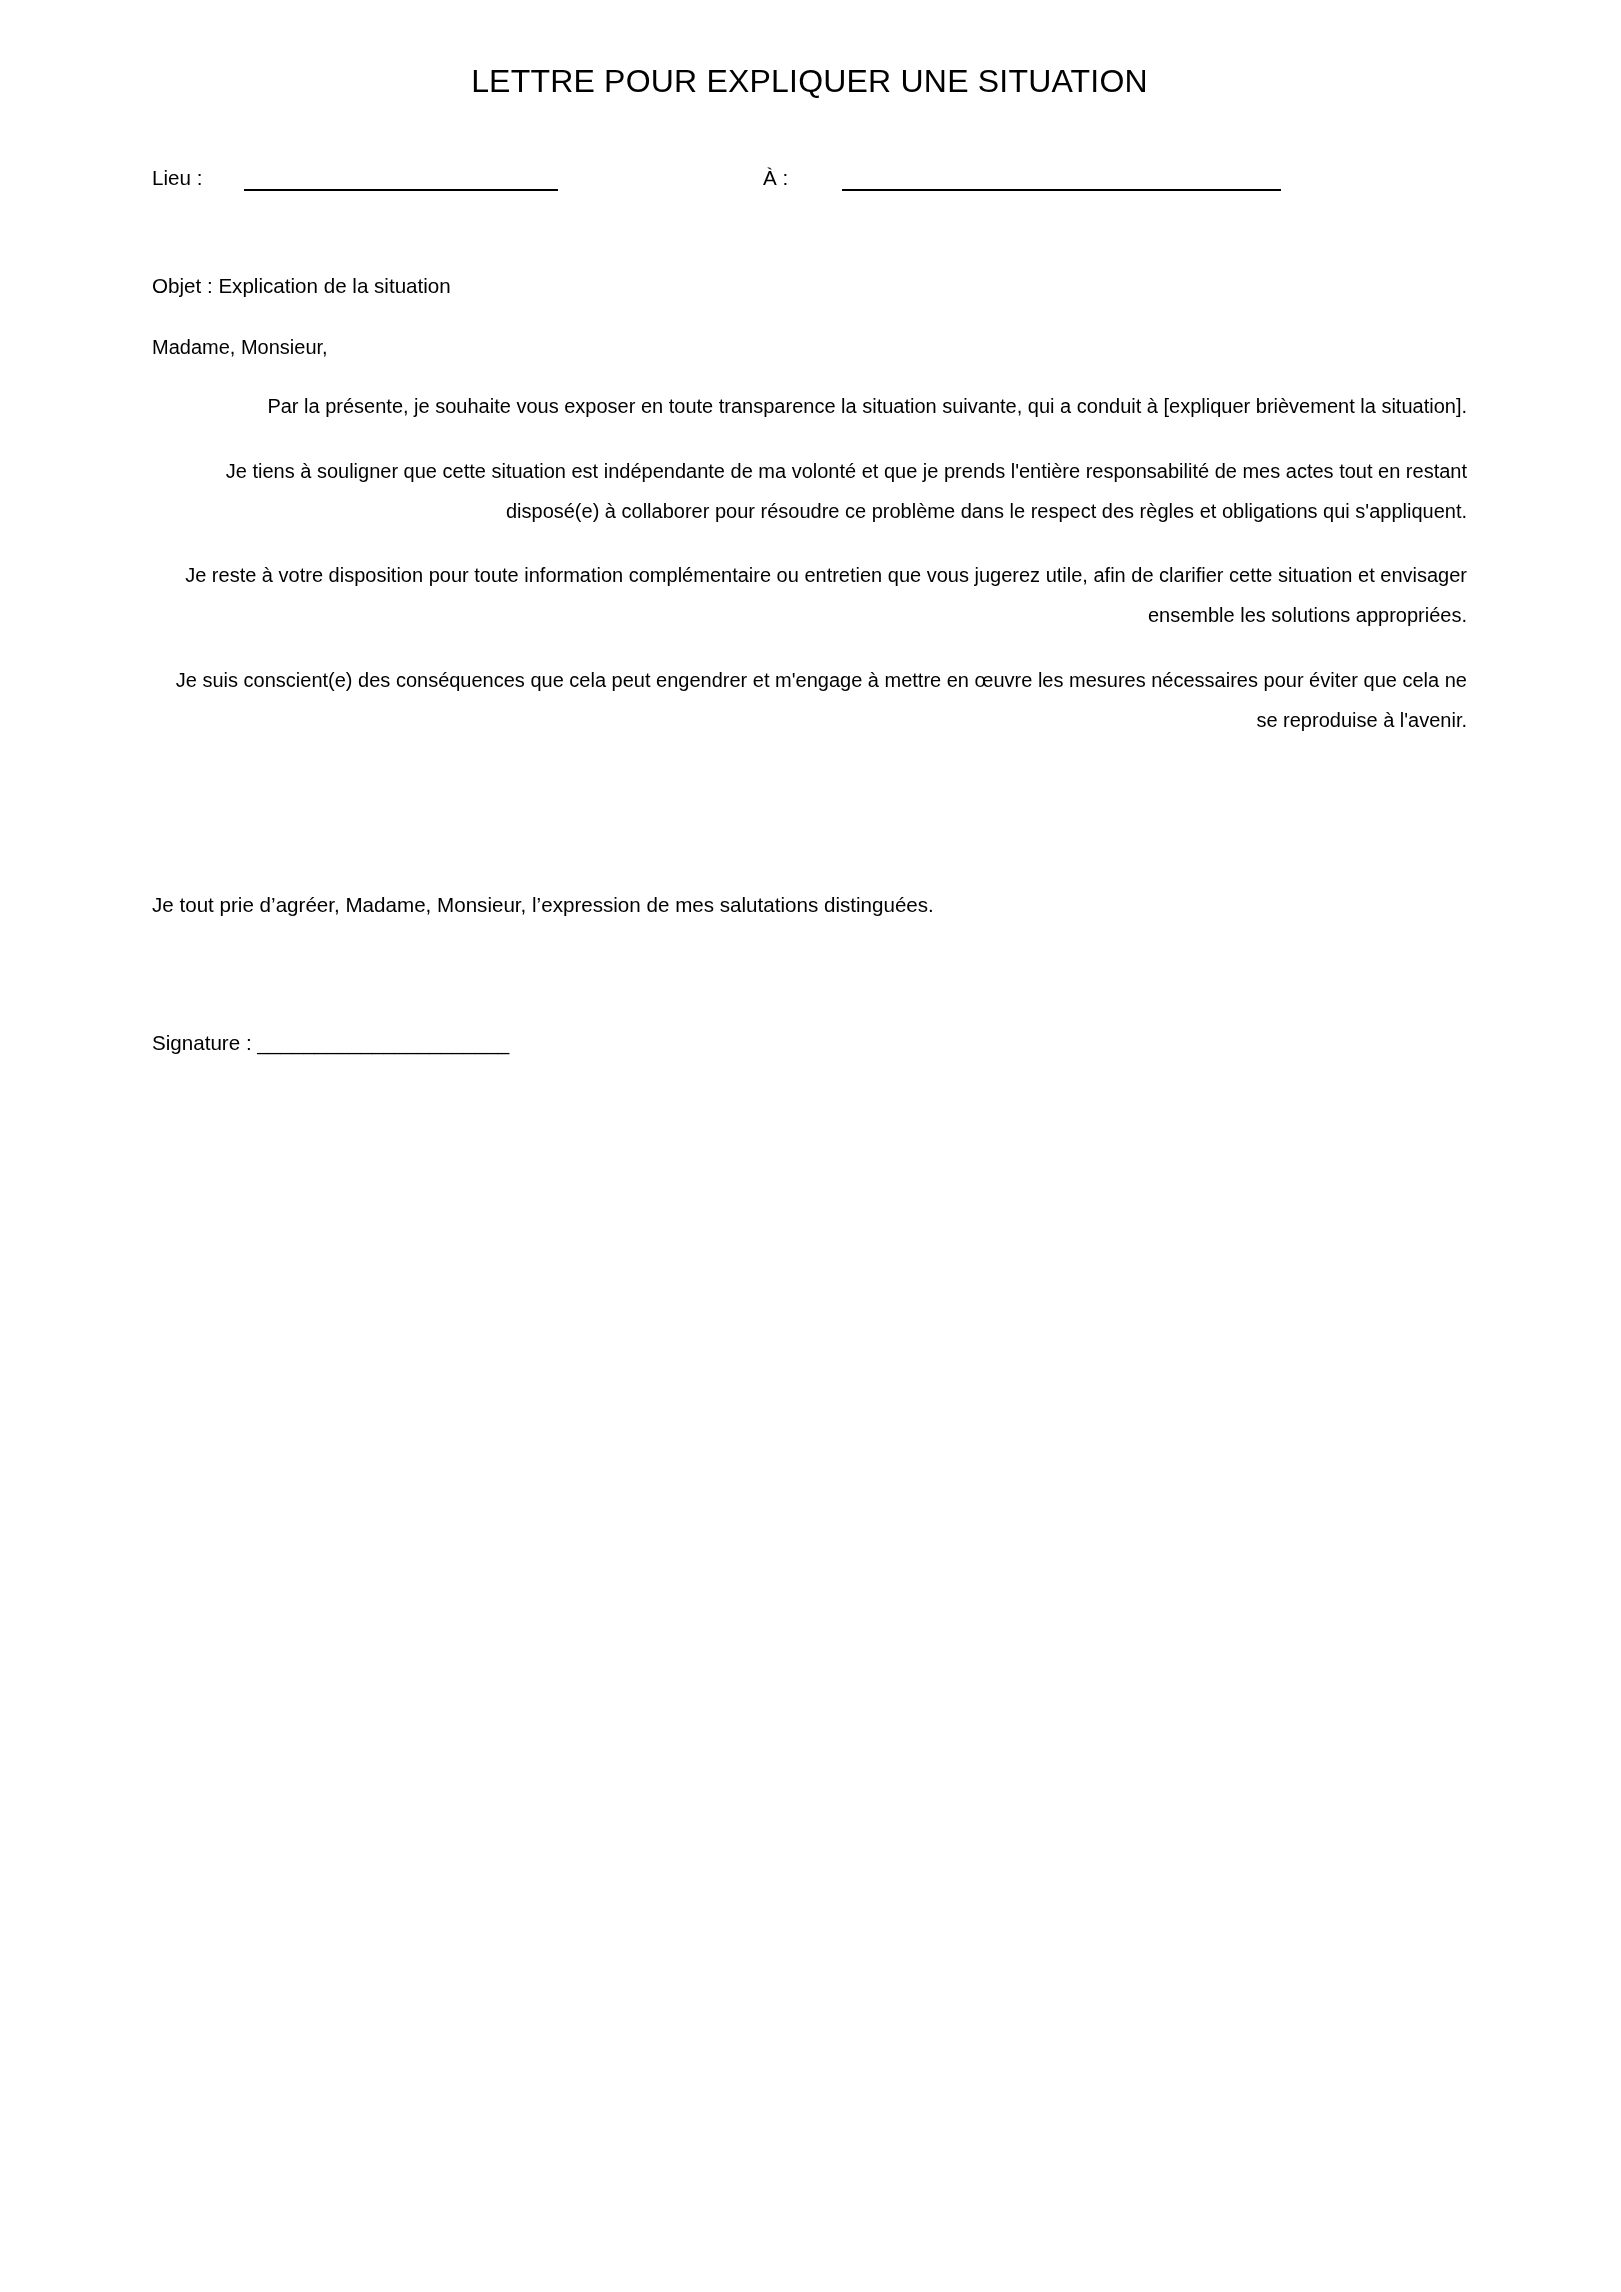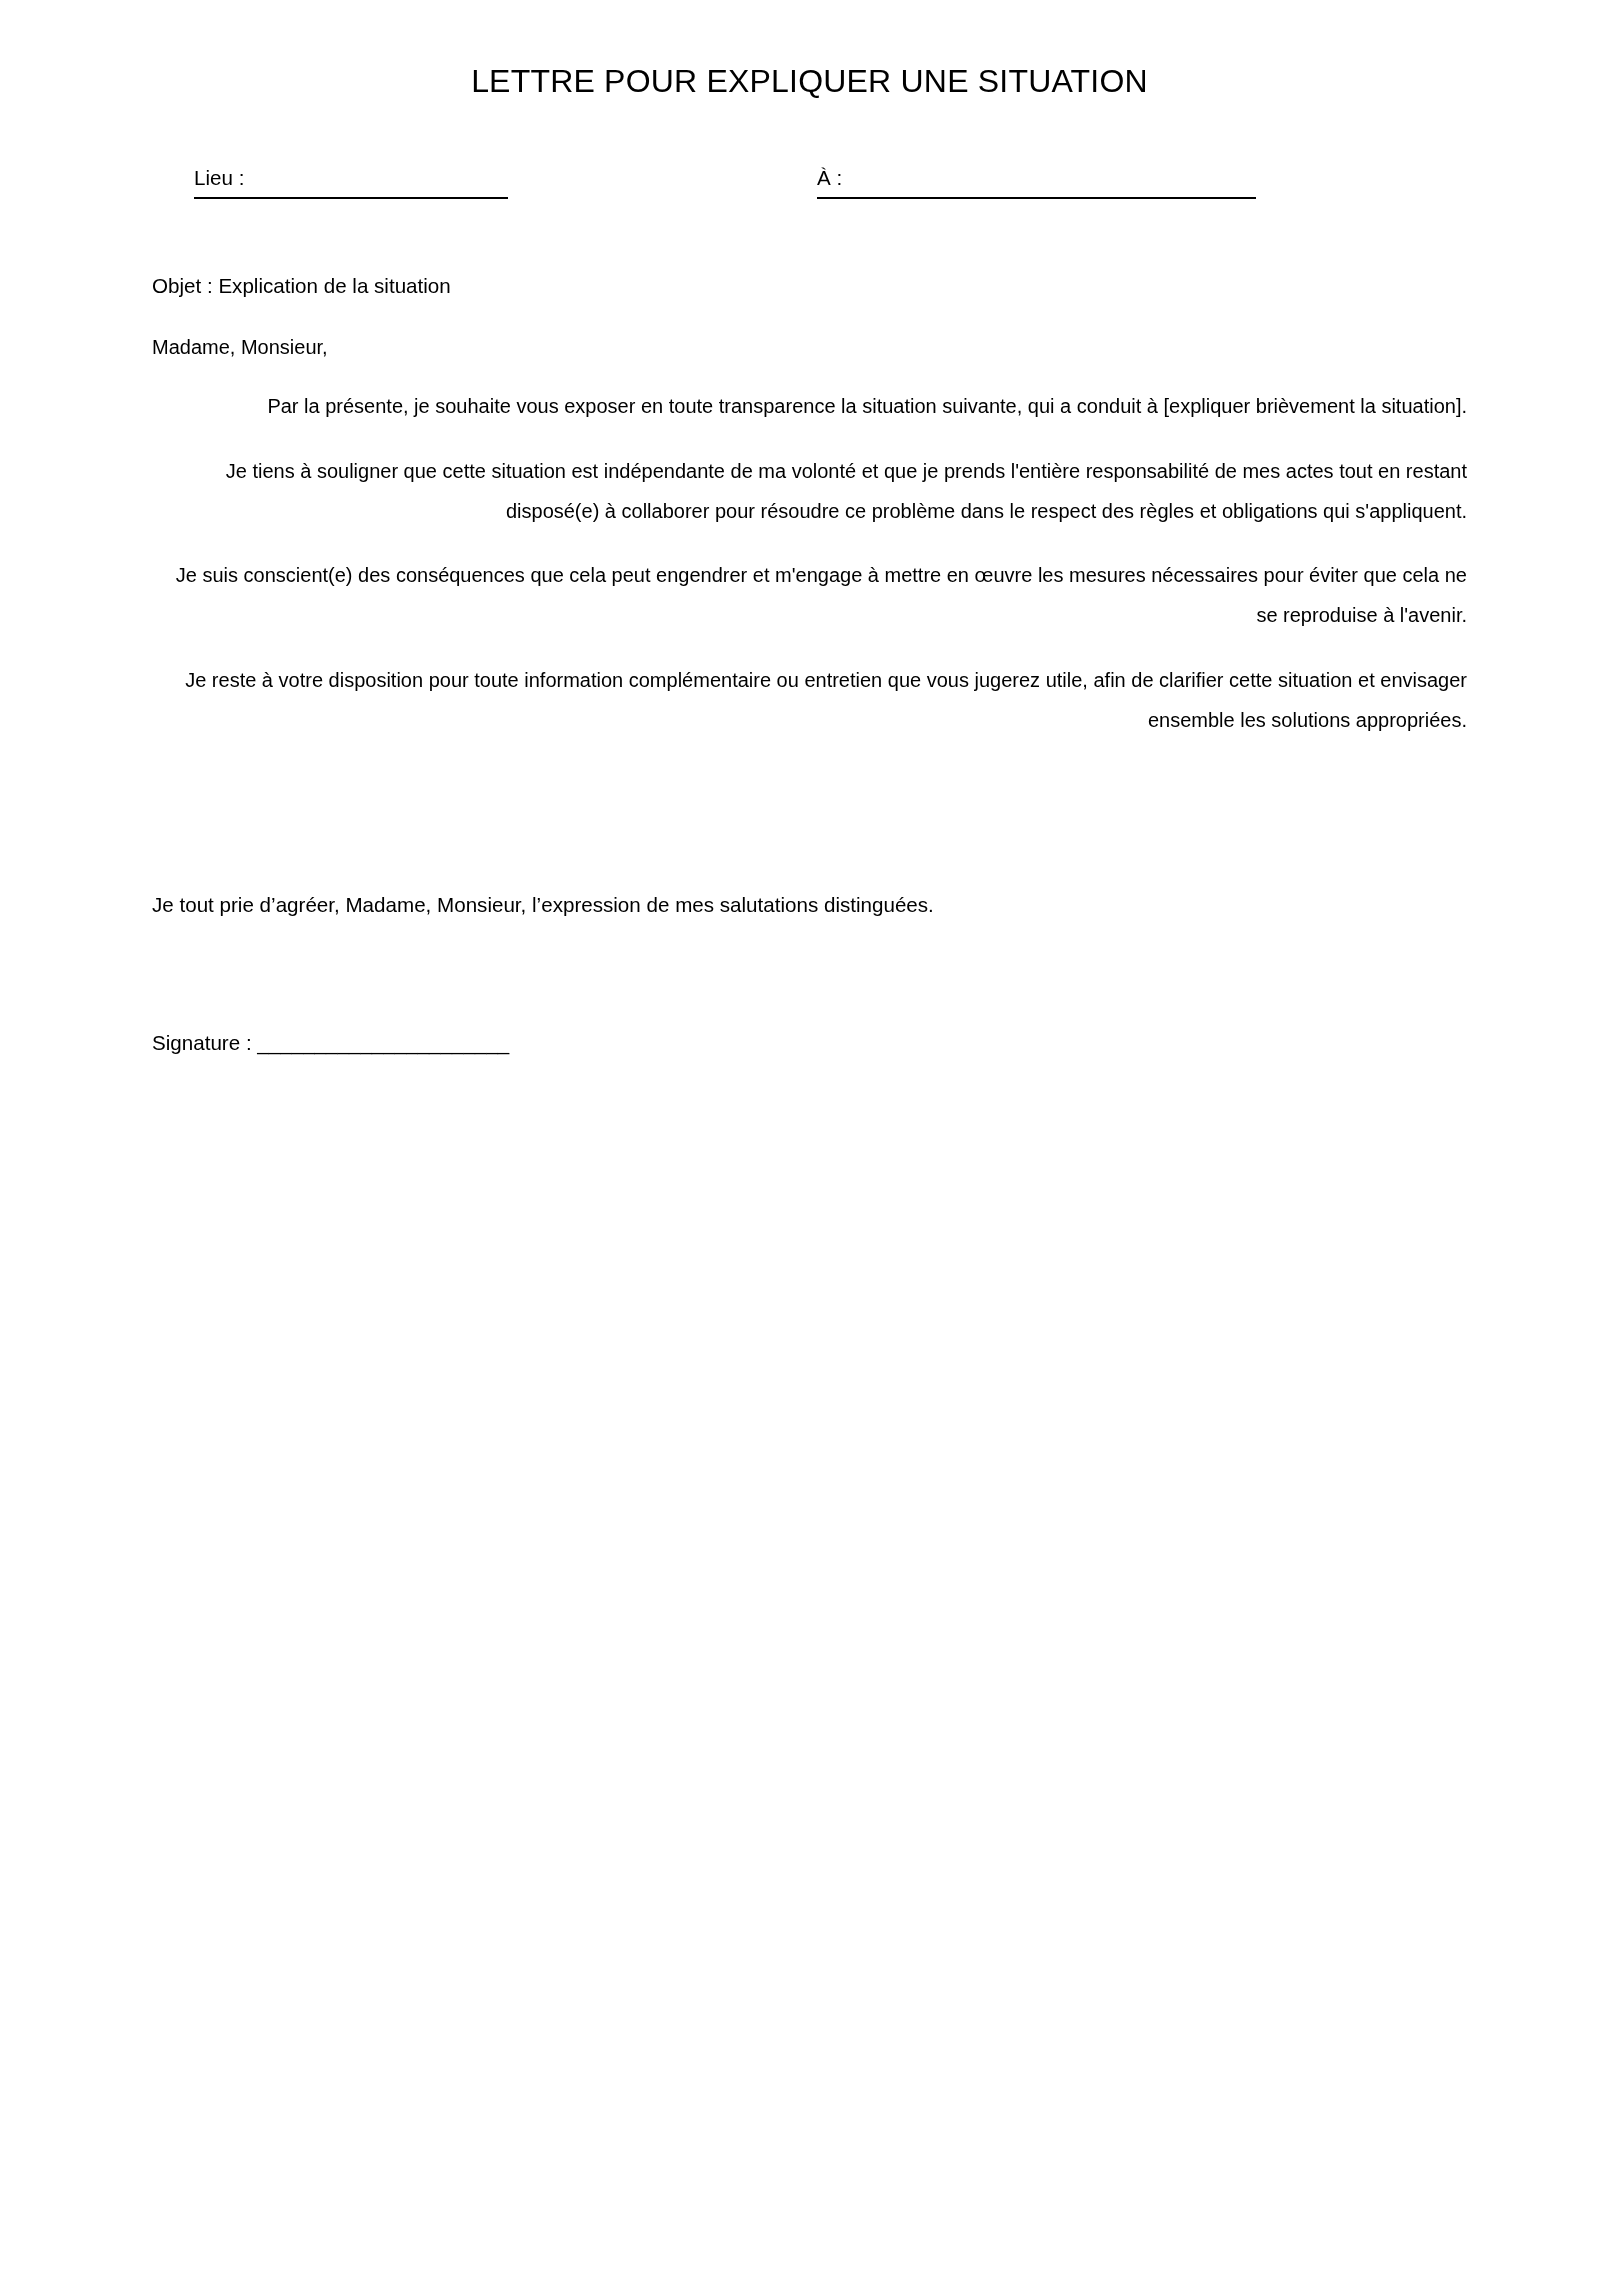--- a/index.html
+++ b/index.html
@@ -47,21 +47,20 @@
     margin-top: 63px;
   }
 
   .field {
     position: absolute;
     top: 0;
     display: flex;
     align-items: baseline;
     font-size: 20.6px;
     line-height: 27.4px;
-    flex-direction: column;
   }
 
   .field-lieu { left: 0px; }
   .field-a    { left: 611px; }
 
   .field-label {
     white-space: nowrap;
   }
 
   .field-rule {
@@ -149,23 +148,23 @@
     <div class="body-block">
 
       <p class="line-objet">Objet : Explication de la situation</p>
 
       <p class="salutation">Madame, Monsieur,</p>
 
       <p class="para">Par la présente, je souhaite vous exposer en toute transparence la situation suivante, qui a conduit à [expliquer brièvement la situation].</p>
 
       <p class="para">Je tiens à souligner que cette situation est indépendante de ma volonté et que je prends l'entière responsabilité de mes actes tout en restant disposé(e) à collaborer pour résoudre ce problème dans le respect des règles et obligations qui s'appliquent.</p>
 
+      <p class="para">Je reste à votre disposition pour toute information complémentaire ou entretien que vous jugerez utile, afin de clarifier cette situation et envisager ensemble les solutions appropriées.</p>
+
       <p class="para">Je suis conscient(e) des conséquences que cela peut engendrer et m'engage à mettre en œuvre les mesures nécessaires pour éviter que cela ne se reproduise à l'avenir.</p>
-
-      <p class="para">Je reste à votre disposition pour toute information complémentaire ou entretien que vous jugerez utile, afin de clarifier cette situation et envisager ensemble les solutions appropriées.</p>
 
       <p class="para-closing">Je tout prie d’agréer, Madame, Monsieur, l’expression de mes salutations distinguées.</p>
 
       <p class="signature-line">Signature : ______________________</p>
 
     </div>
   </div>
 </div>
 
 

